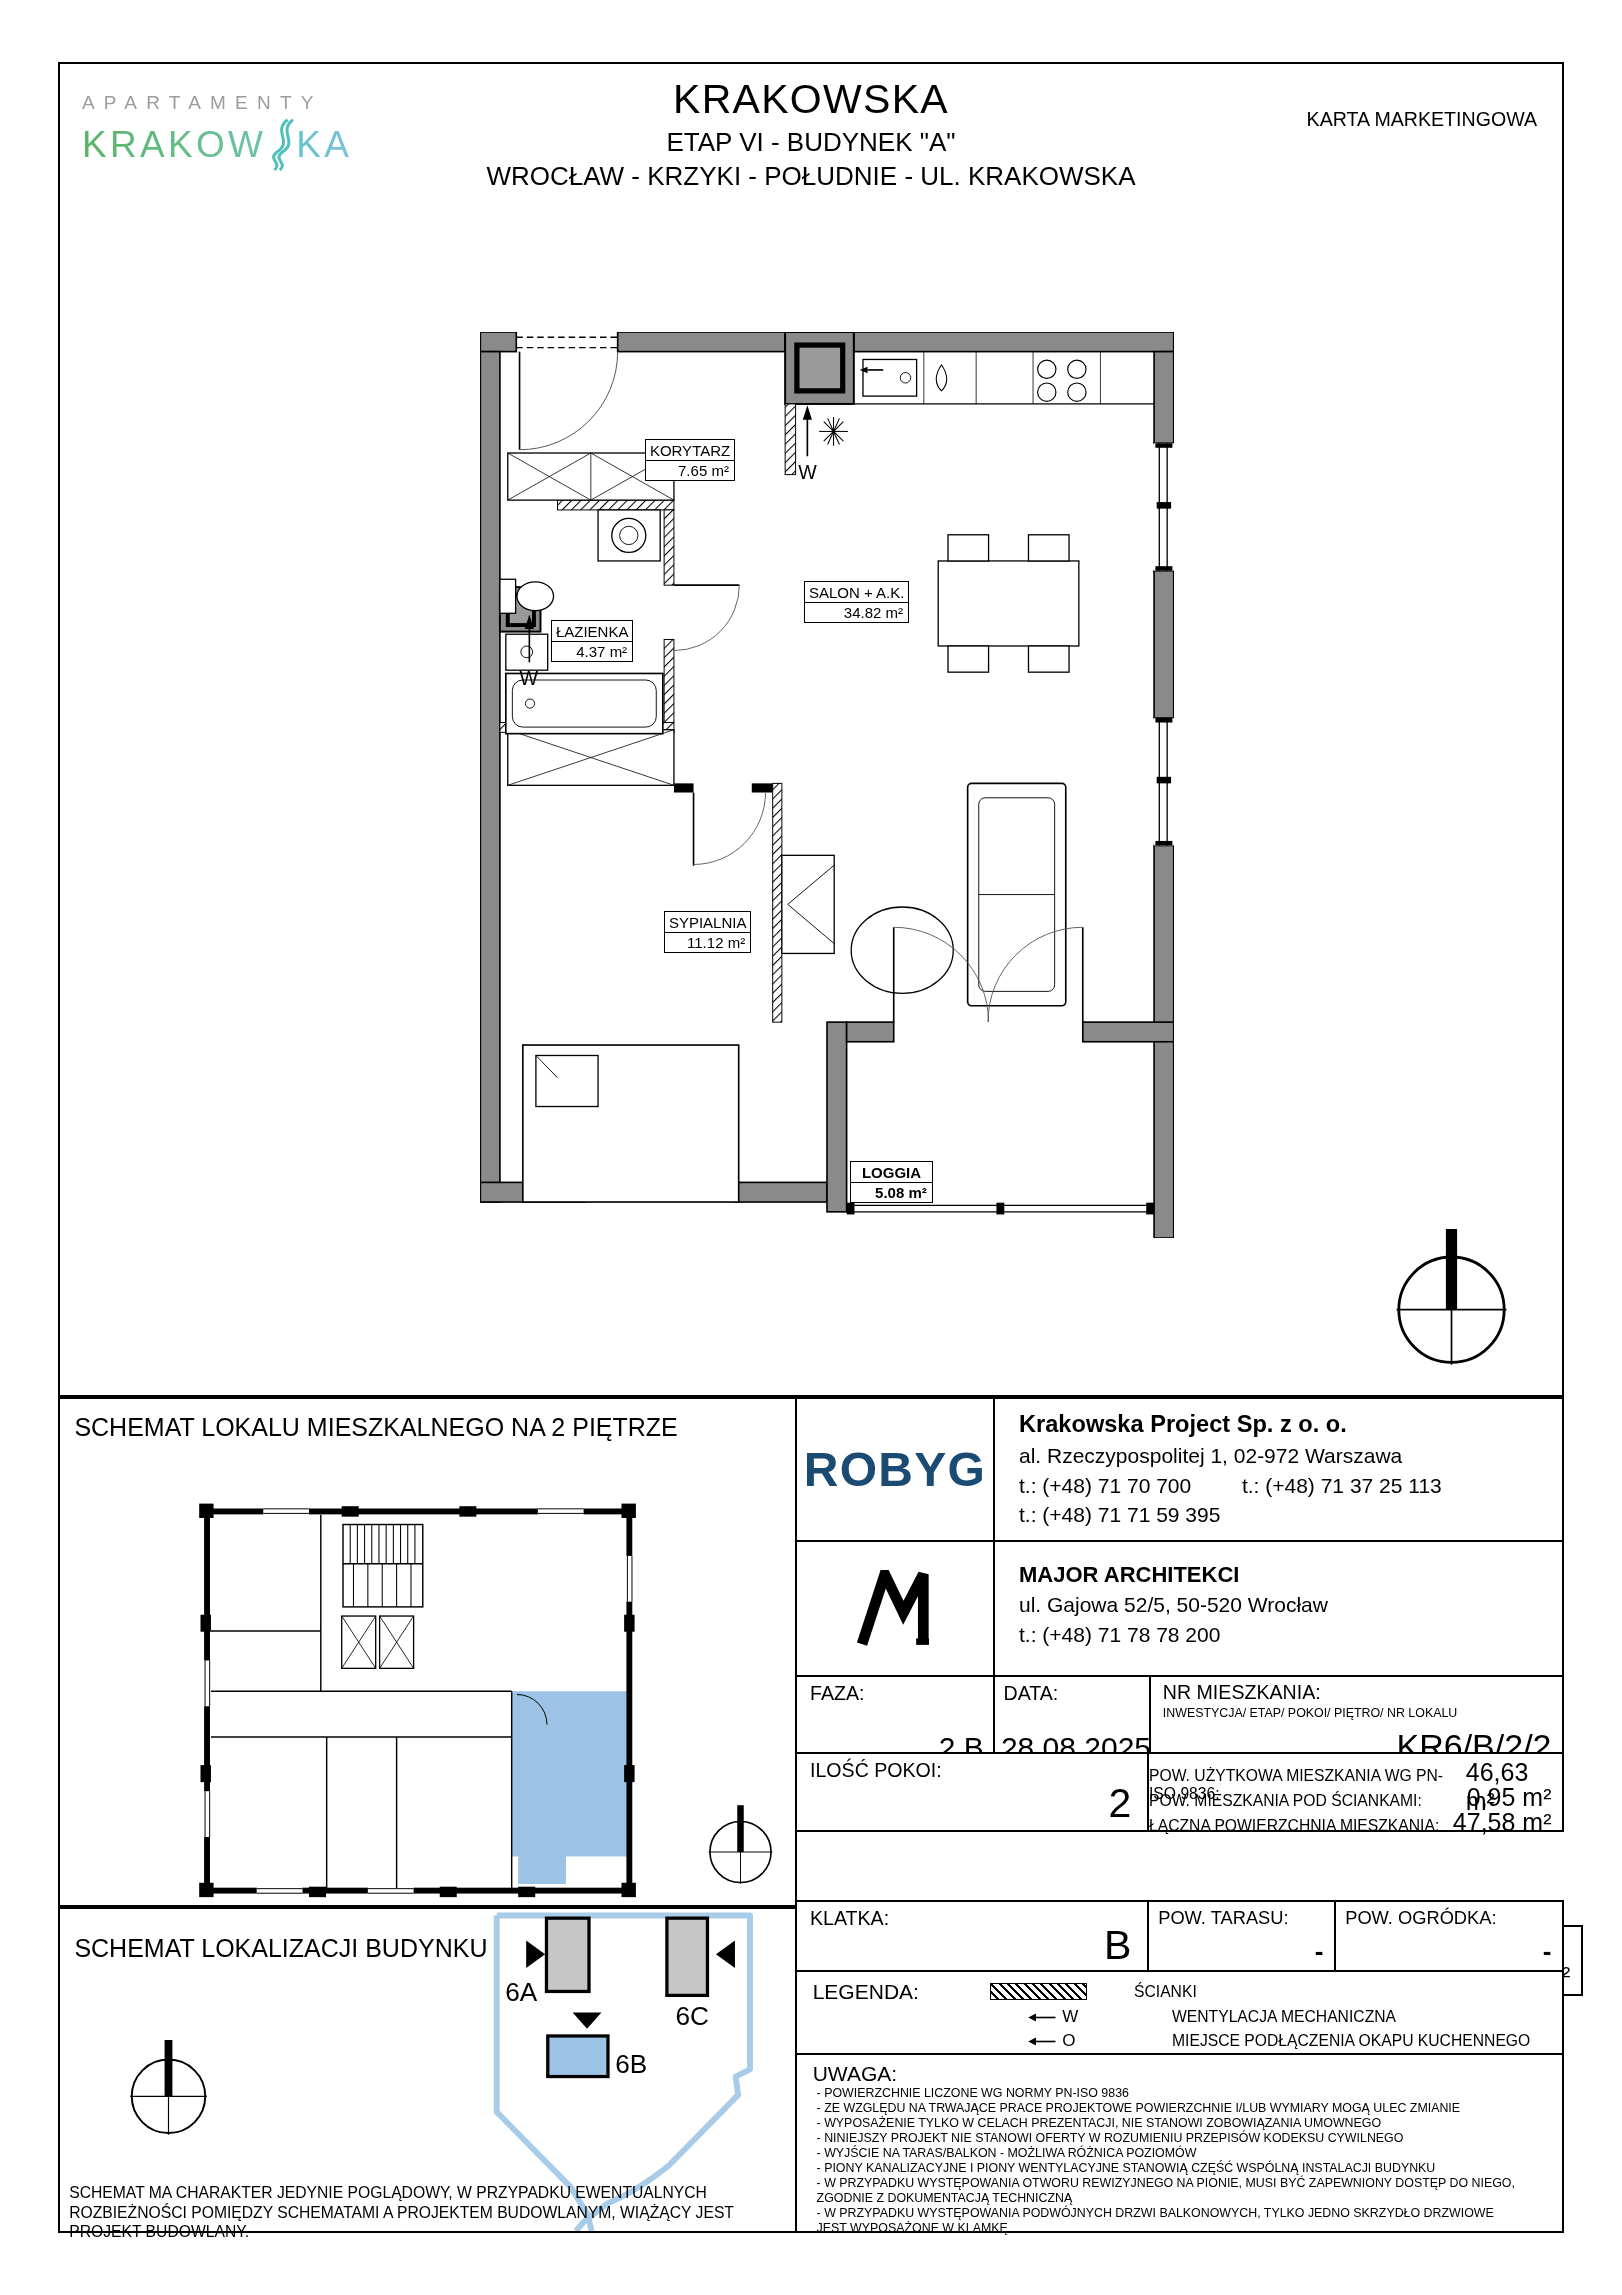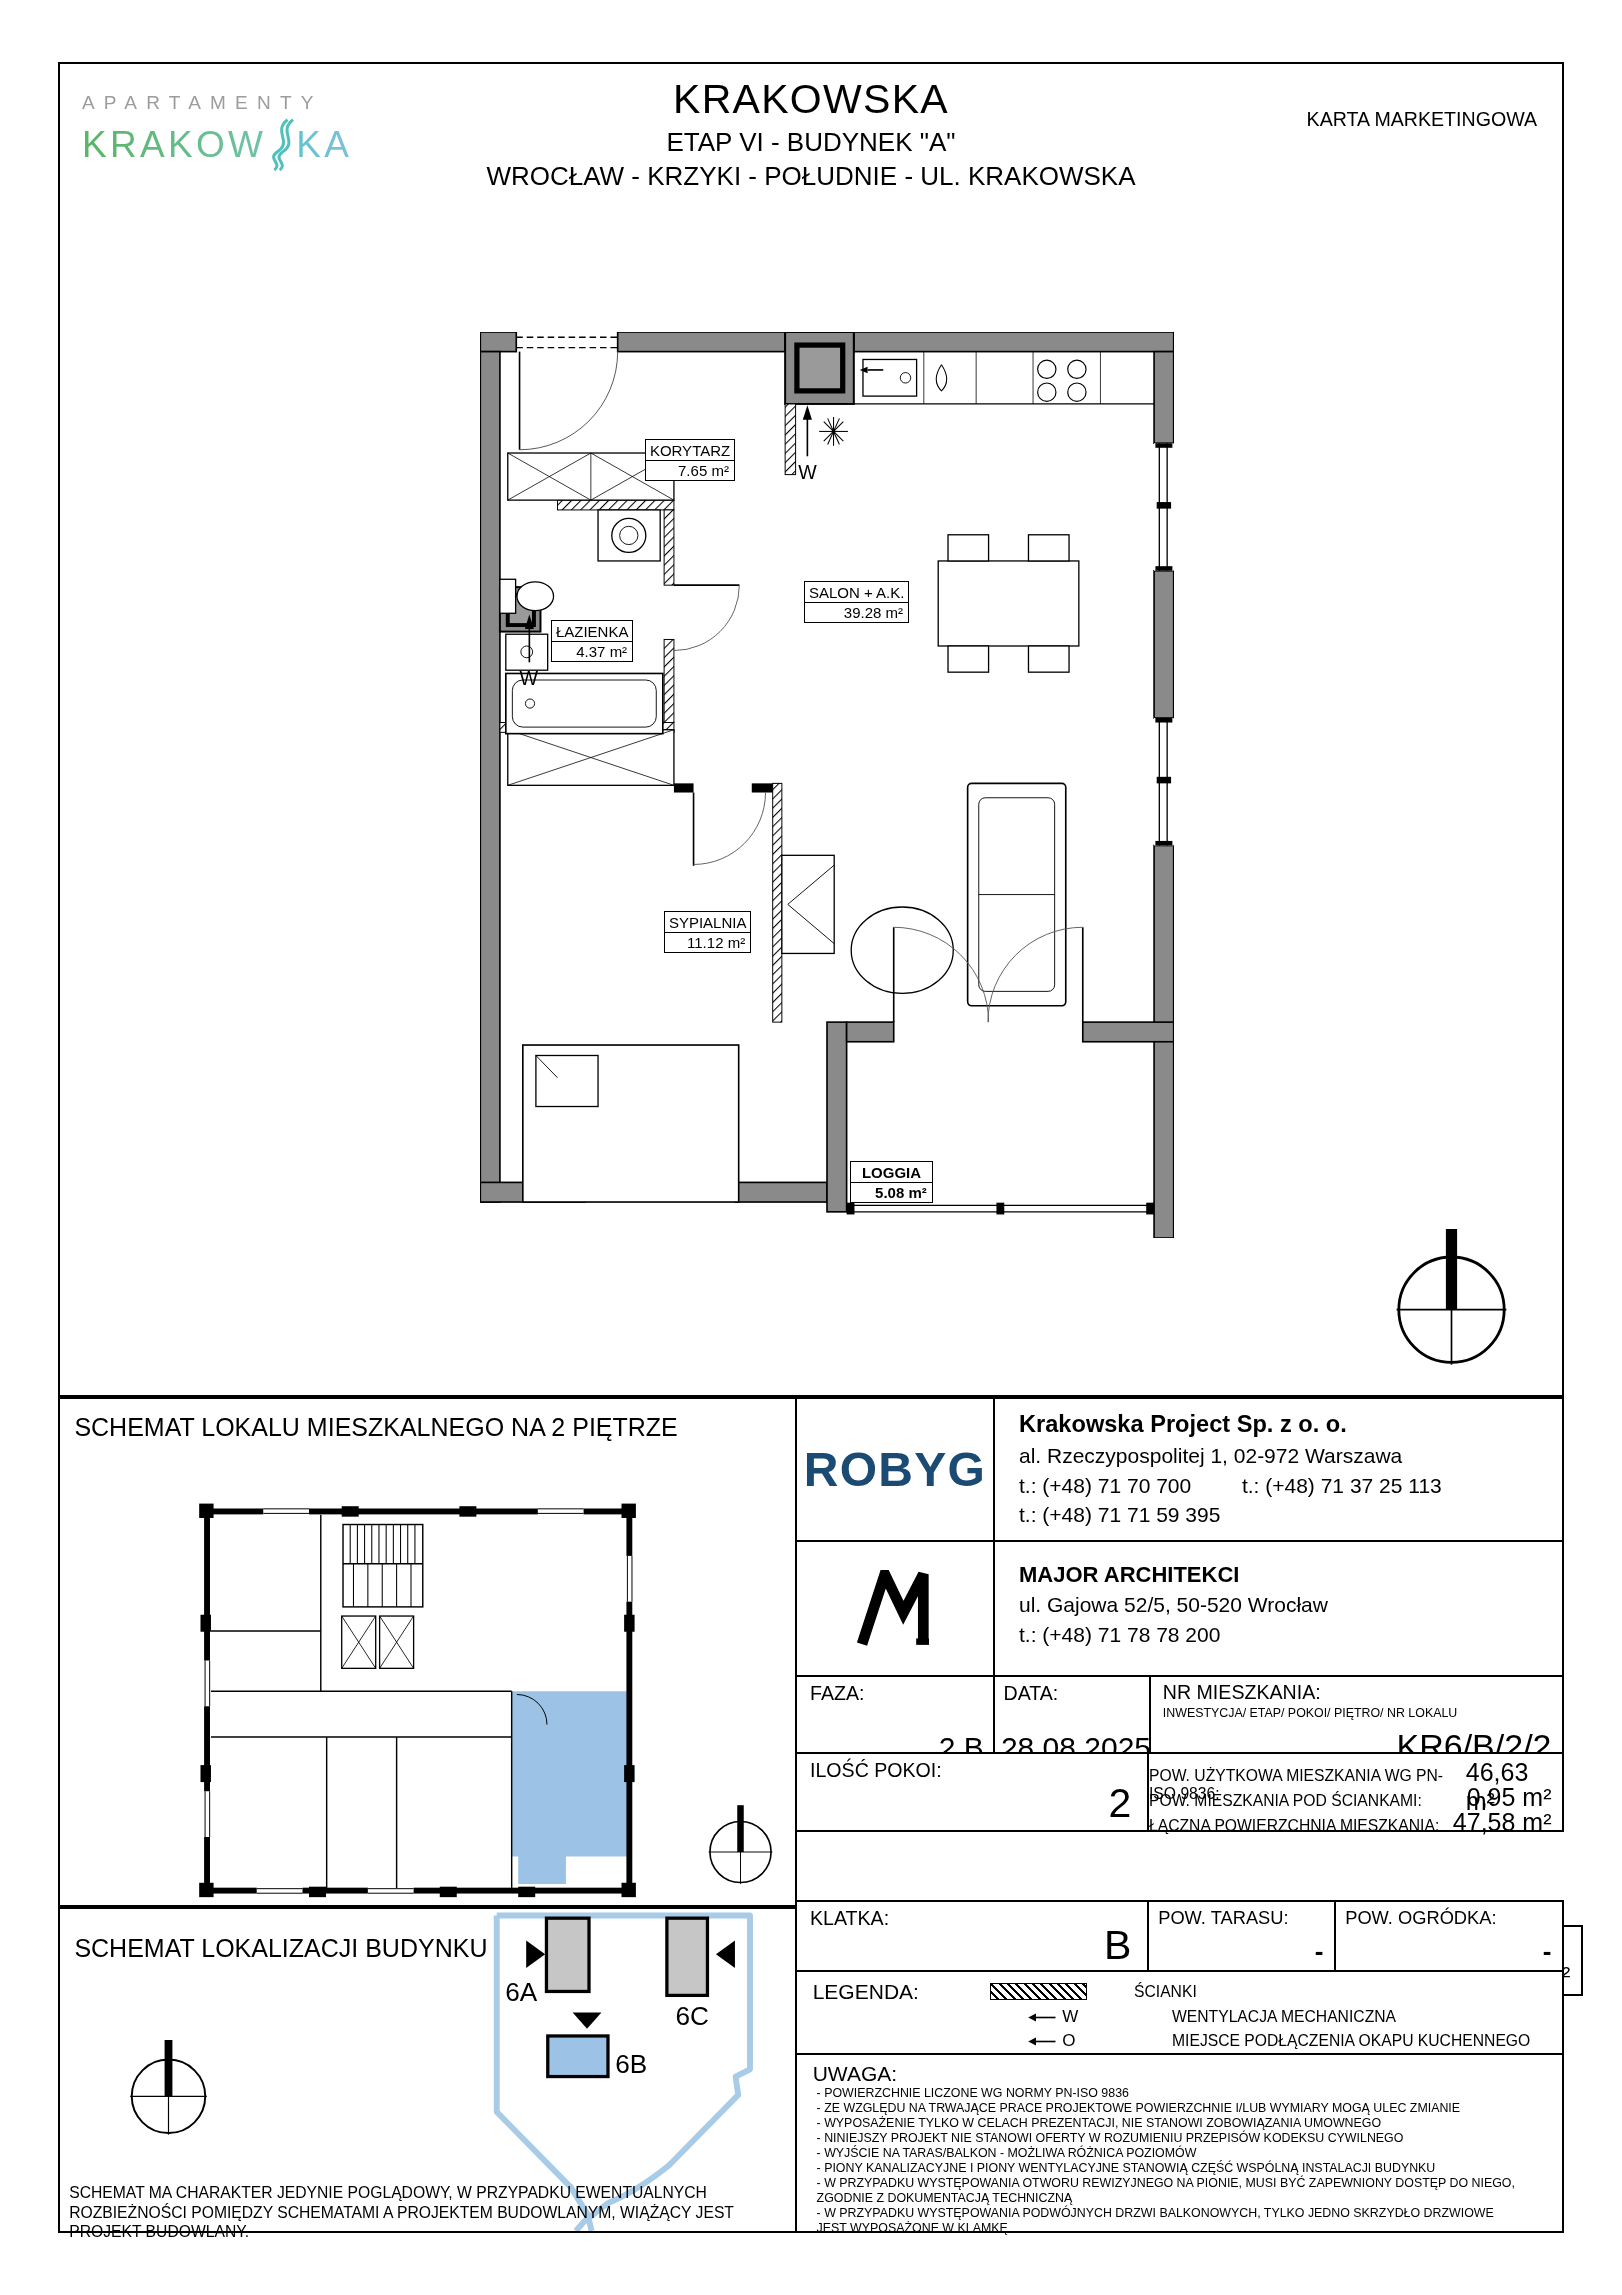--- a/index.html
+++ b/index.html
@@ -238,21 +238,21 @@
         </g>
       </svg>
 
       
       <div class="plan-label" style="left:165px;top:107px;min-width:73px;">
         <div class="pl-name">KORYTARZ</div>
         <div class="pl-area">7.65 m²</div>
       </div>
       <div class="plan-label" style="left:324px;top:249px;min-width:98px;">
         <div class="pl-name">SALON + A.K.</div>
-        <div class="pl-area">39.28 m²</div>
+        <div class="pl-area">34.82 m²</div>
       </div>
       <div class="plan-label" style="left:71px;top:288px;min-width:77px;">
         <div class="pl-name">ŁAZIENKA</div>
         <div class="pl-area">4.37 m²</div>
       </div>
       <div class="plan-label" style="left:184px;top:579px;min-width:84px;">
         <div class="pl-name">SYPIALNIA</div>
         <div class="pl-area">11.12 m²</div>
       </div>
       <div class="plan-label" style="left:370px;top:829px;min-width:83px;font-weight:bold;">

